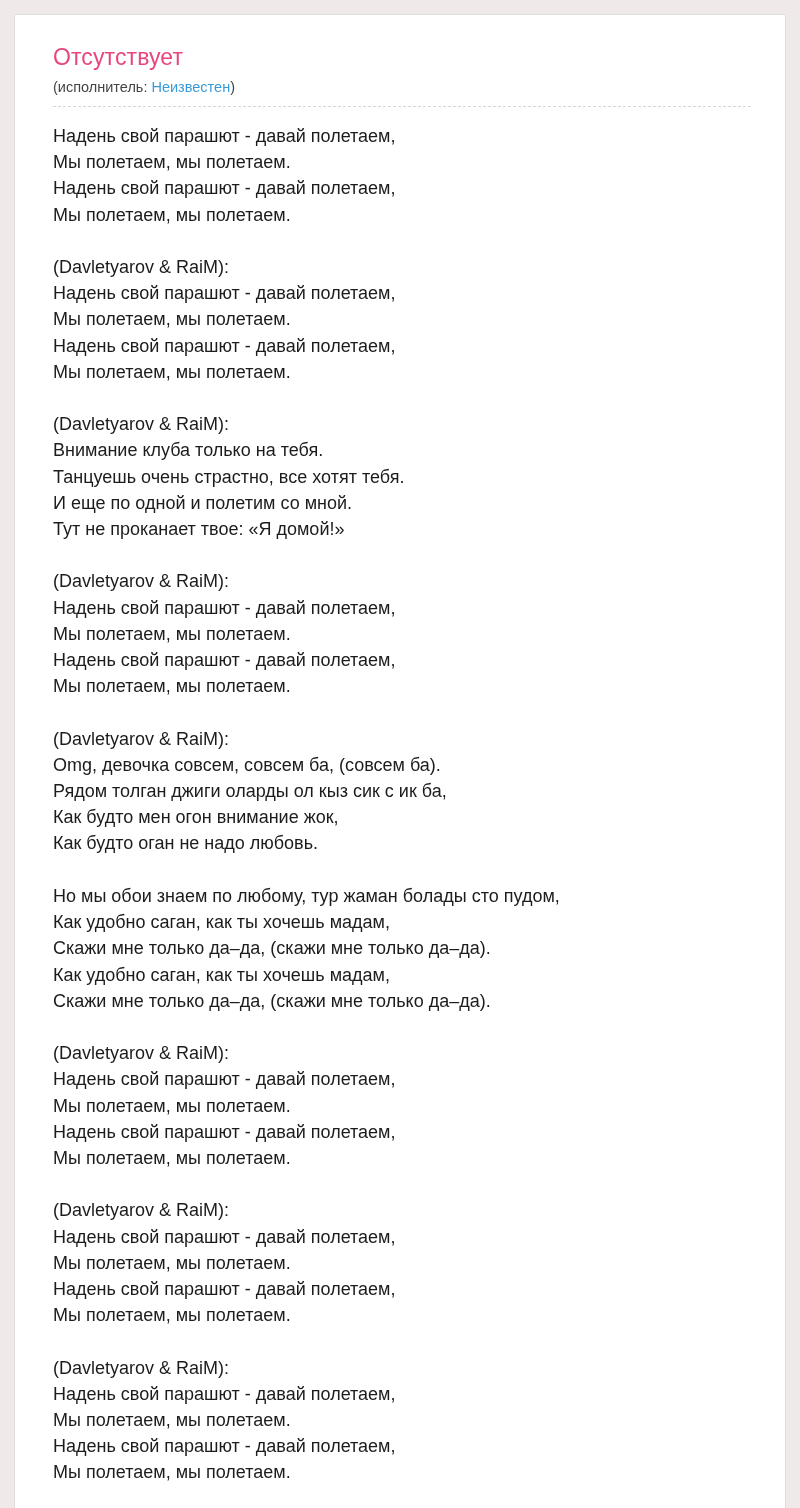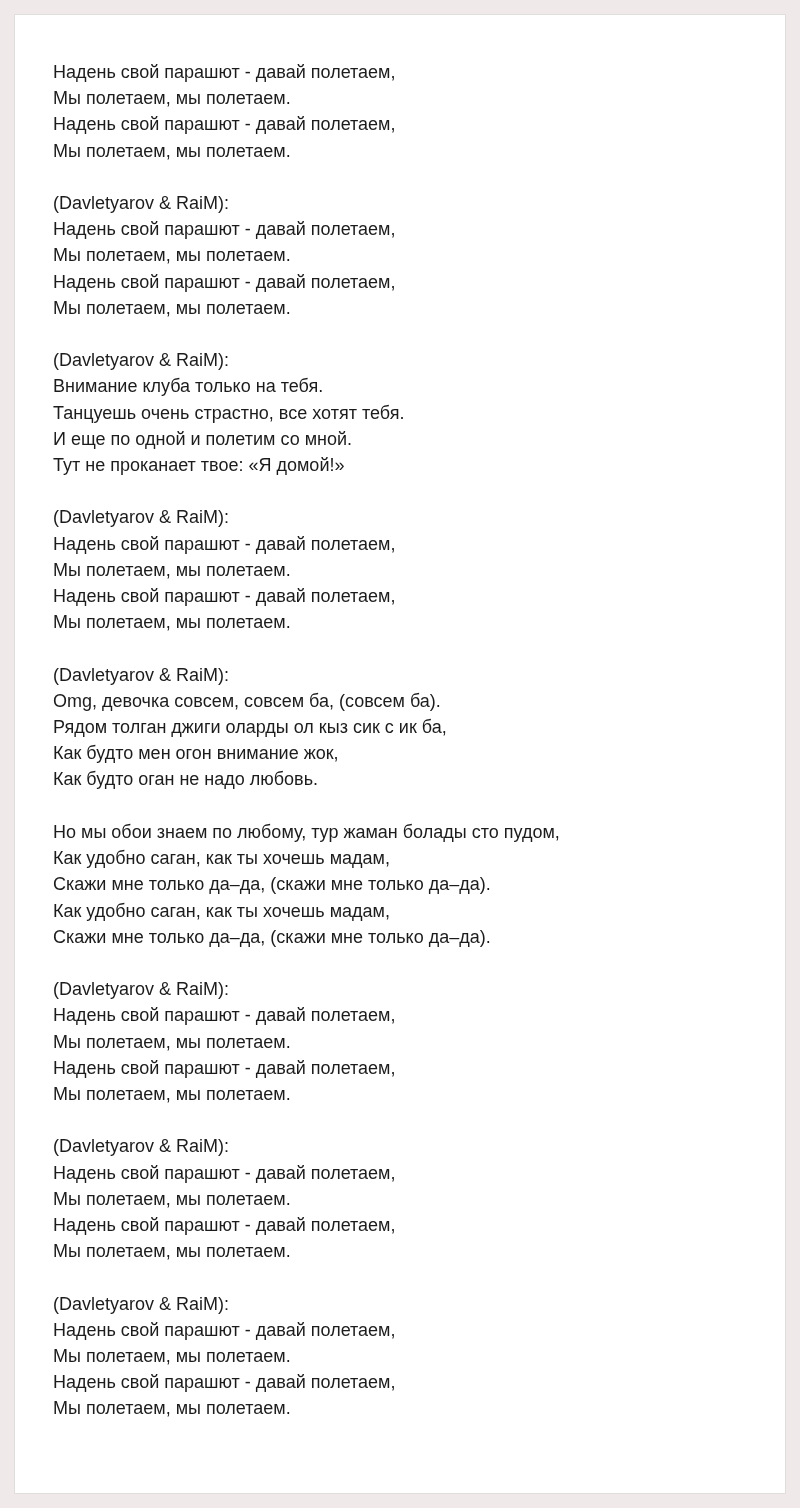--- a/index.html
+++ b/index.html
@@ -60,21 +60,26 @@
     word-wrap: break-word;
     font-family: "Liberation Sans", sans-serif;
   }
 </style>
 </head>
 <body>
 
 <div class="page-frame">
   <div class="sheet">
 
+    <h1 class="song-title">Отсутствует</h1>
 
+    <div class="artist-line">
+      <span>(исполнитель:</span>
+      <a class="artist-link" href="#">Неизвестен</a><span>)</span>
+    </div>
 
     <div class="lyrics">Надень свой парашют - давай полетаем,
 Мы полетаем, мы полетаем.
 Надень свой парашют - давай полетаем,
 Мы полетаем, мы полетаем.
 
 (Davletyarov &amp; RaiM):
 Надень свой парашют - давай полетаем,
 Мы полетаем, мы полетаем.
 Надень свой парашют - давай полетаем,

